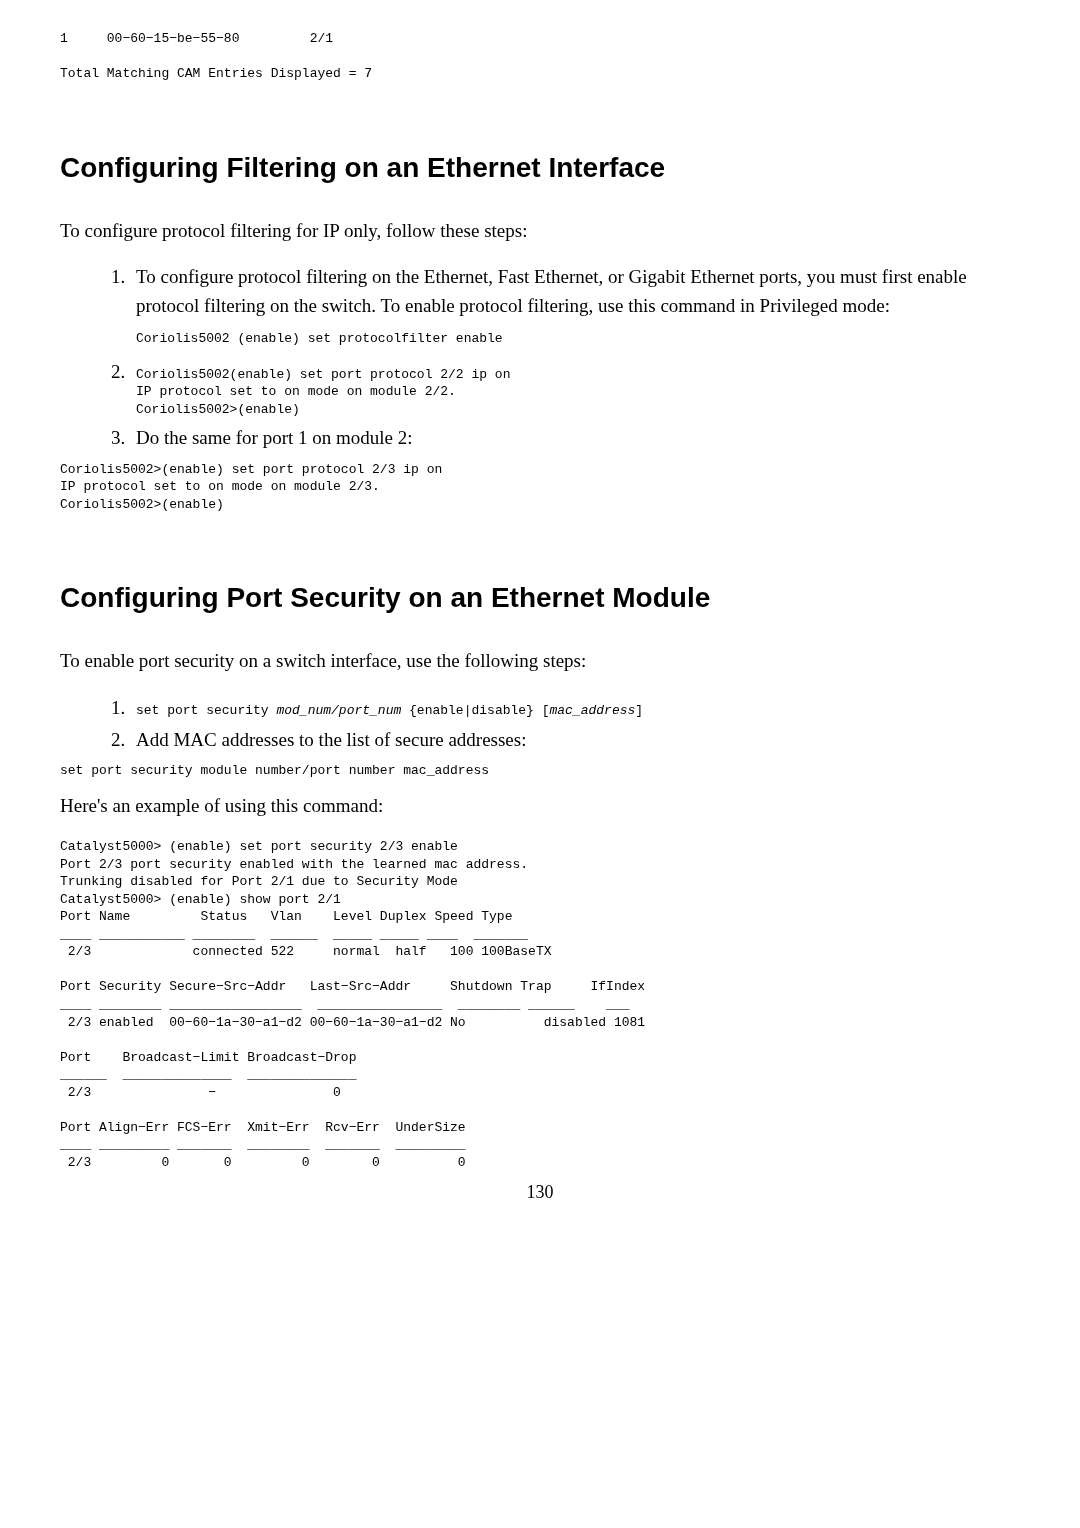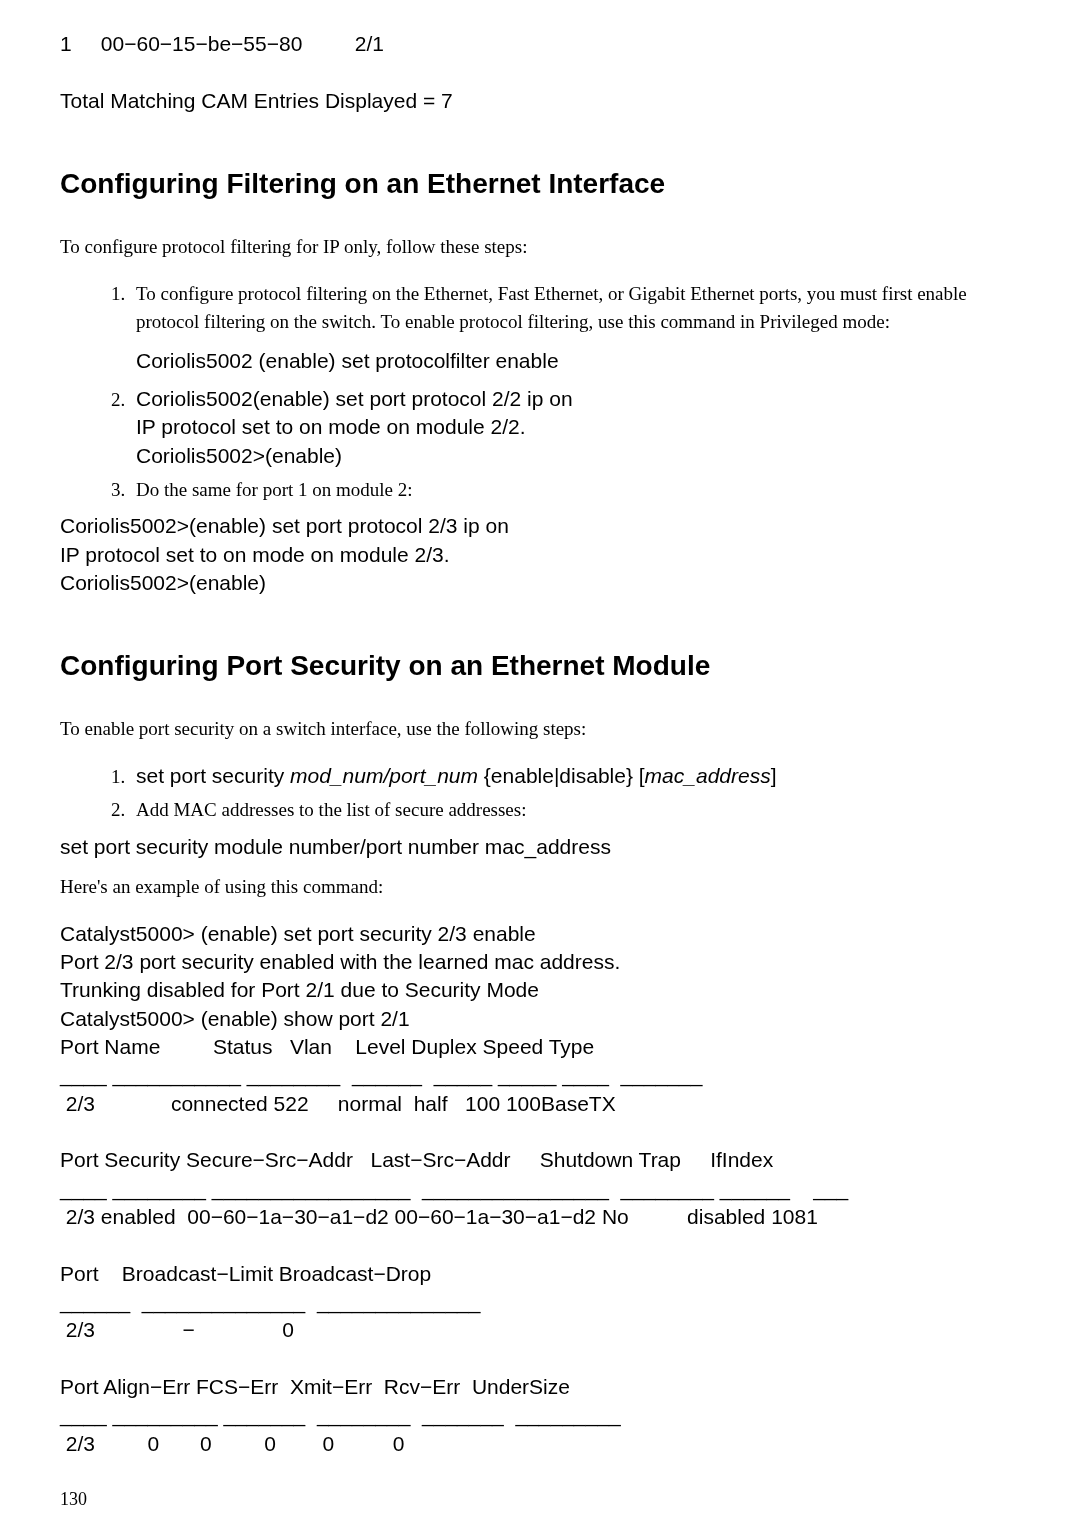--- a/index.html
+++ b/index.html
@@ -11,30 +11,30 @@
       background: #ffffff;
       font-family: Georgia, 'Times New Roman', serif;
       color: #000000;
       width: 1080px;
       min-height: 1528px;
       padding: 30px 60px;
       font-size: 18px;
       line-height: 1.5;
     }
     .mono {
-      font-family: Liberation Sans, sans-serif;
+      font-family: Liberation Mono, monospace;
       white-space: pre;
-      font-size: 21px;
+      font-size: 13px;
       line-height: 1.35;
     }
     h2 {
       font-family: Arial, Helvetica, sans-serif;
       font-weight: bold;
       font-size: 28px;
-      margin-top: 48px;
+      margin-top: 64px;
       margin-bottom: 28px;
     }
     p.serif {
       font-family: Georgia, 'Times New Roman', serif;
       font-size: 19px;
       margin-bottom: 18px;
       margin-top: 12px;
     }
     ol {
       padding-left: 70px;
@@ -44,23 +44,24 @@
       margin-bottom: 6px;
       font-family: Georgia, 'Times New Roman', serif;
       font-size: 19px;
       padding-left: 6px;
     }
     .indented-code {
       margin-top: 10px;
       margin-bottom: 4px;
     }
     .page-number {
+      text-align: center;
       font-family: Georgia, serif;
       font-size: 18px;
-      margin-top: 28px;
+      margin-top: 8px;
     }
     .italic {
       font-style: italic;
     }
   </style>
 </head>
 <body>
 
 <div class="mono">1     00−60−15−be−55−80         2/1
 

